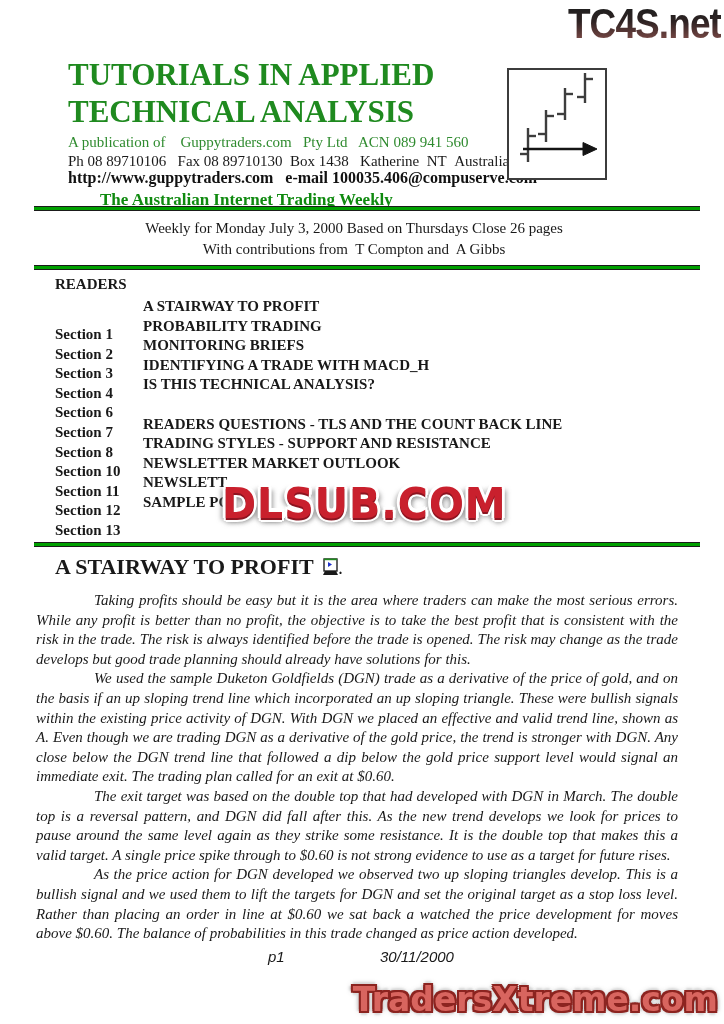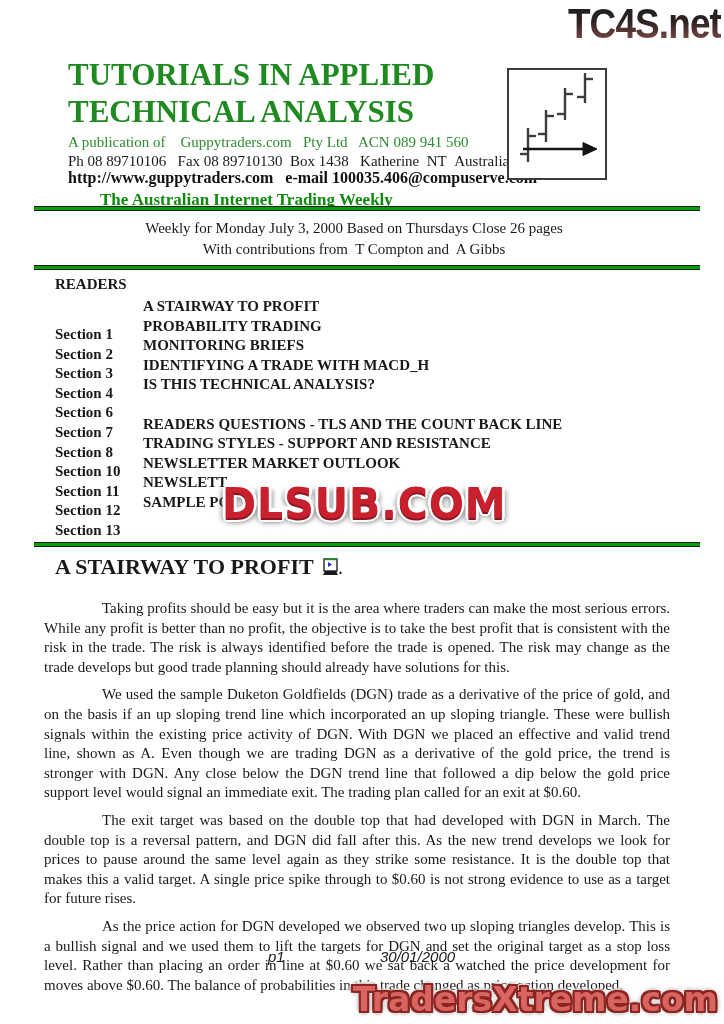--- a/index.html
+++ b/index.html
@@ -50,21 +50,21 @@
       0 2px 0 #8c1420,
       -3px 0 0 #ffffff,3px 0 0 #ffffff,0 -3px 0 #ffffff,0 4px 0 #ffffff,
       -2px -2px 0 #ffffff,2px -2px 0 #ffffff,-2px 3px 0 #ffffff,2px 3px 0 #ffffff,
       -5px 2px 4px rgba(120,120,120,.55),5px 3px 4px rgba(120,120,120,.55),0 5px 5px rgba(110,110,110,.6);
   }
   
   .article-head{position:absolute;left:55px;top:554px;font-weight:700;font-size:22px;white-space:nowrap;}
   .article-head .dot{font-size:14px;}
   .picon{display:inline-block;vertical-align:-2px;margin-left:8px;}
   .bodytext{position:absolute;left:36px;top:591px;width:642px;font-size:15px;line-height:19.6px;text-align:justify;}
-  .bodytext p{margin:8px;text-indent:58px;}
+  .bodytext p{margin:0;text-indent:58px;font-style:italic;}
   
   .pnum{position:absolute;left:268px;top:948px;font-family:"Liberation Sans",sans-serif;font-style:italic;font-size:15px;}
   .pdate{position:absolute;left:380px;top:948px;font-family:"Liberation Sans",sans-serif;font-style:italic;font-size:15px;}
   
   .txtreme{
     position:absolute;right:6px;top:980px;
     font-family:"DejaVu Sans",sans-serif;font-weight:700;font-size:33px;letter-spacing:0px;
     color:#d8655f;
     text-shadow:
       -2px 0 0 #8c2420,2px 0 0 #8c2420,0 -2px 0 #8c2420,0 2px 0 #8c2420,
@@ -178,17 +178,17 @@
   </div>
 
   <div class="bodytext">
     <p>Taking profits should be easy but it is the area where traders can make the most serious errors. While any profit is better than no profit, the objective is to take the best profit that is consistent with the risk in the trade. The risk is always identified before the trade is opened. The risk may change as the trade develops but good trade planning should already have solutions for this.</p>
     <p>We used the sample Duketon Goldfields (DGN) trade as a derivative of the price of gold, and on the basis if an up sloping trend line which incorporated an up sloping triangle. These were bullish signals within the existing price activity of DGN. With DGN we placed an effective and valid trend line, shown as A. Even though we are trading DGN as a derivative of the gold price, the trend is stronger with DGN. Any close below the DGN trend line that followed a dip below the gold price support level would signal an immediate exit. The trading plan called for an exit at $0.60.</p>
     <p>The exit target was based on the double top that had developed with DGN in March. The double top is a reversal pattern, and DGN did fall after this. As the new trend develops we look for prices to pause around the same level again as they strike some resistance. It is the double top that makes this a valid target. A single price spike through to $0.60 is not strong evidence to use as a target for future rises.</p>
     <p>As the price action for DGN developed we observed two up sloping triangles develop. This is a bullish signal and we used them to lift the targets for DGN and set the original target as a stop loss level. Rather than placing an order in line at $0.60 we sat back a watched the price development for moves above $0.60. The balance of probabilities in this trade changed as price action developed.</p>
   </div>
 
   <div class="pnum">p1</div>
-  <div class="pdate">30/01/2000</div>
+  <div class="pdate">30/11/2000</div>
 
   <div class="txtreme">TradersXtreme.com</div>
 
 </div>
 
 </body></html>

